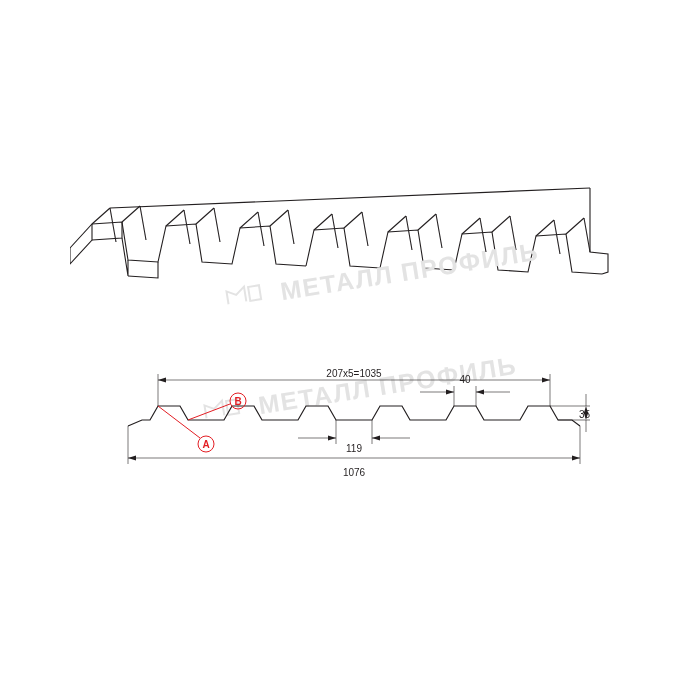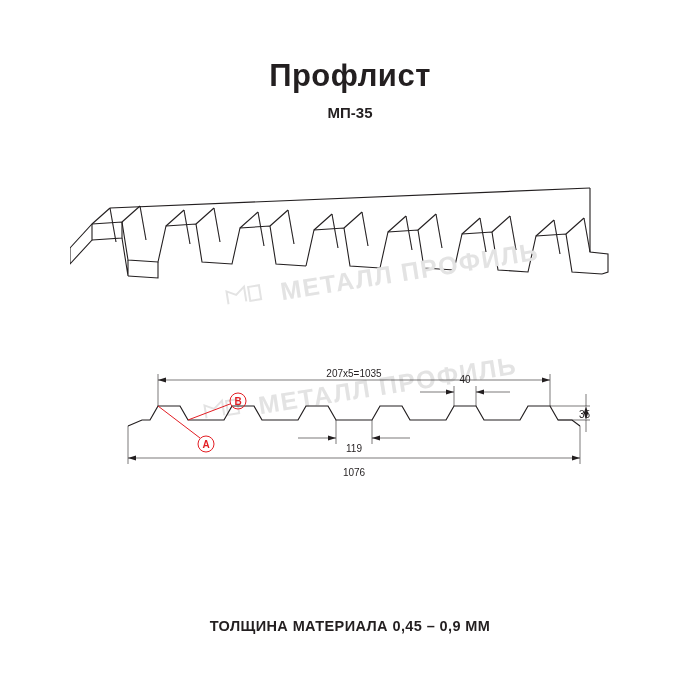--- a/index.html
+++ b/index.html
@@ -96,22 +96,20 @@
     font-size: 10px;
     font-weight: bold;
     fill: #e31e24;
   }
 </style>
 </head>
 <body>
 
 <div class="page">
 
-  <div class="title">Профлист</div>
-  <div class="subtitle">МП-35</div>
 
   <div class="profile-top">
     <svg width="560" height="140" viewBox="0 0 560 140" xmlns="http://www.w3.org/2000/svg">
       <g fill="none" stroke="#231f20" stroke-width="1.1" stroke-linejoin="miter">
 
         <path d="M40 40 L520 20"></path>
 
         <path d="M0 80
                  L22 56 L52 54 L58 92 L88 94
                  L96 58 L126 56 L132 94 L162 96
@@ -248,15 +246,14 @@
         <path d="M68 60 L110 44"></path>
         <path d="M38 46 L80 78"></path>
         <circle cx="118" cy="41" r="8"></circle>
         <circle cx="86" cy="84" r="8"></circle>
       </g>
       <text class="callout-text" x="118" y="45" text-anchor="middle">B</text>
       <text class="callout-text" x="86" y="88" text-anchor="middle">A</text>
     </svg>
   </div>
 
-  <div class="footer">ТОЛЩИНА МАТЕРИАЛА 0,45 – 0,9 ММ</div>
 
 </div>
 
 </body></html>

